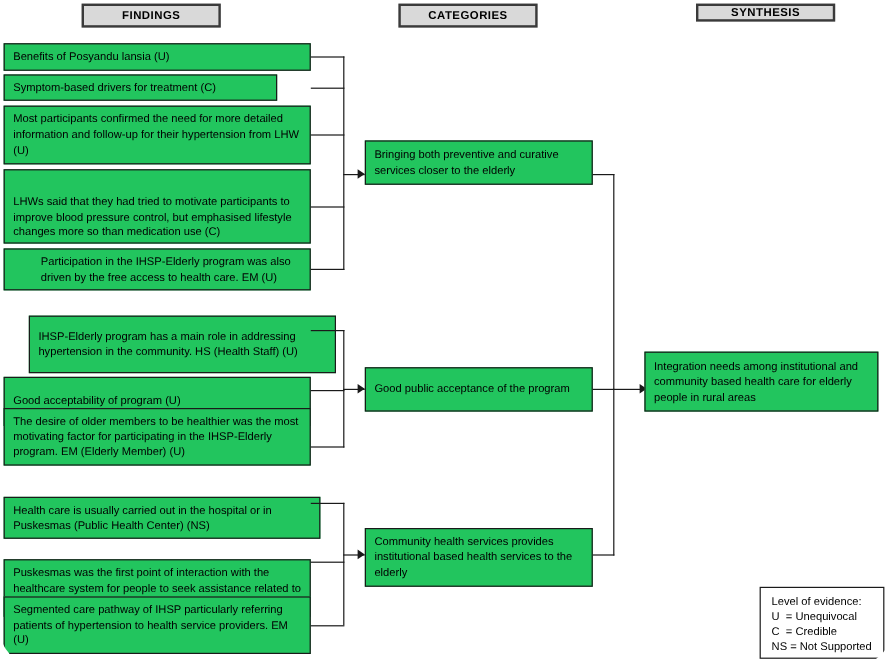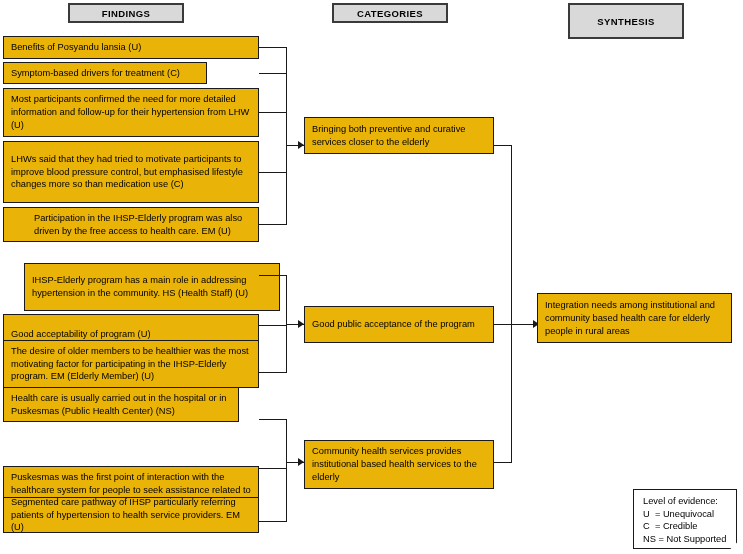--- a/index.html
+++ b/index.html
@@ -30,21 +30,21 @@
     justify-content: center;
     font-size: 9.5px;
     font-weight: bold;
     letter-spacing: 0.4px;
     color: #000;
   }
   
   .node {
     position: absolute;
     box-sizing: border-box;
-    background: #eab308;
+    background: #22c55e;
     border: 1.6px solid #1a1a1a;
     display: flex;
     align-items: center;
     padding: 2px 6px 2px 7px;
   }
   .node .txt {
     font-size: 9.3px;
     line-height: 12.6px;
     color: #000;
     display: block;
@@ -93,34 +93,34 @@
 <body>
 
 <div id="canvas">
 
   <div class="col-header" style="left:68px; top:3px; width:116px; height:20px;">
     <span>FINDINGS</span>
   </div>
   <div class="col-header" style="left:332px; top:3px; width:116px; height:20px;">
     <span>CATEGORIES</span>
   </div>
-  <div class="col-header" style="left:568px; top:3px; width:116px; height:36px;">
+  <div class="col-header" style="left:580px; top:3px; width:116px; height:15px;">
     <span>SYNTHESIS</span>
   </div>
 
   <div class="node finding" style="left:3px; top:36px; width:256px; height:23px;">
     <span class="txt">Benefits of Posyandu lansia (U)</span>
   </div>
-  <div class="node finding" style="left:3px; top:62px; width:204px; height:22px;">
+  <div class="node finding" style="left:3px; top:62px; width:228px; height:22px;">
     <span class="txt">Symptom-based drivers for treatment (C)</span>
   </div>
   <div class="node finding" style="left:3px; top:88px; width:256px; height:49px;">
     <span class="txt">Most participants confirmed the need for more detailed information and follow-up for their hypertension from LHW (U)</span>
   </div>
-  <div class="node finding" style="left:3px; top:141px; width:256px; height:62px;">
+  <div class="node finding" style="left:3px; top:141px; width:256px; height:62px;align-items:flex-end;">
     <span class="txt">LHWs said that they had tried to motivate participants to improve blood pressure control, but emphasised lifestyle changes more so than medication use (C)</span>
   </div>
   <div class="node finding" style="left:3px; top:207px; width:256px; height:35px;padding-left:30px;">
     <span class="txt">Participation in the IHSP-Elderly program was also driven by the free access to health care. EM (U)</span>
   </div>
 
   <div class="hline" style="left:259px; top:47px;  width:28px;"></div>
   <div class="hline" style="left:259px; top:73px;  width:28px;"></div>
   <div class="hline" style="left:259px; top:112px; width:28px;"></div>
   <div class="hline" style="left:259px; top:172px; width:28px;"></div>
@@ -139,27 +139,27 @@
     <span class="txt">The desire of older members to be healthier was the most motivating factor for participating in the IHSP-Elderly program. EM (Elderly Member) (U)</span>
   </div>
 
   <div class="hline" style="left:259px; top:275px; width:28px;"></div>
   <div class="hline" style="left:259px; top:325px; width:28px;"></div>
   <div class="hline" style="left:259px; top:372px; width:28px;"></div>
   <div class="vline" style="left:286px; top:275px; height:98px;"></div>
   <div class="hline" style="left:286px; top:324px; width:18px;"></div>
   <div class="arrow-head" style="left:298px; top:320px;"></div>
 
-  <div class="node finding" style="left:3px; top:387px; width:236px; height:35px;">
+  <div class="node finding" style="left:3px; top:414px; width:264px; height:35px;">
     <span class="txt">Health care is usually carried out in the hospital or in Puskesmas (Public Health Center) (NS)</span>
   </div>
   <div class="node finding" style="left:3px; top:466px; width:256px; height:48px;">
     <span class="txt">Puskesmas was the first point of interaction with the healthcare system for people to seek assistance related to their health problems (NS)</span>
   </div>
-  <div class="node finding" style="left:3px; top:497px; width:256px; height:36px;">
+  <div class="node finding" style="left:3px; top:497px; width:256px; height:48px;">
     <span class="txt">Segmented care pathway of IHSP particularly referring patients of hypertension to health service providers. EM (U)</span>
   </div>
 
   <div class="hline" style="left:259px; top:419px; width:28px;"></div>
   <div class="hline" style="left:259px; top:468px; width:28px;"></div>
   <div class="hline" style="left:259px; top:521px; width:28px;"></div>
   <div class="vline" style="left:286px; top:419px; height:102px;"></div>
   <div class="hline" style="left:286px; top:462px; width:18px;"></div>
   <div class="arrow-head" style="left:298px; top:458px;"></div>
 

